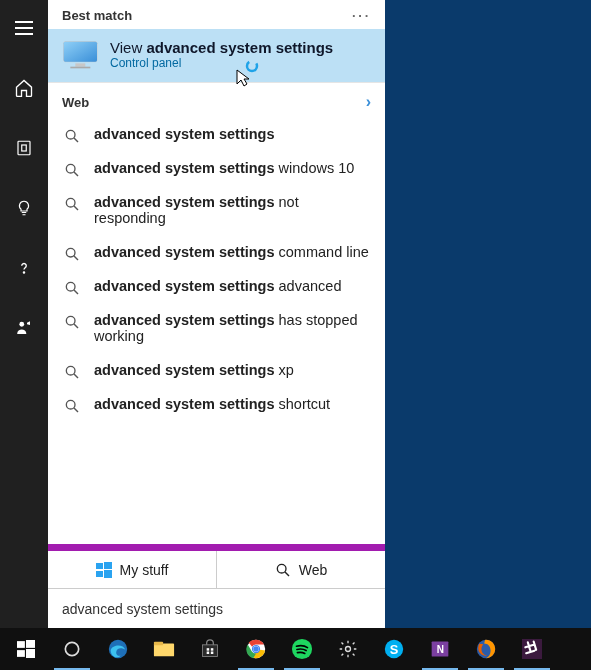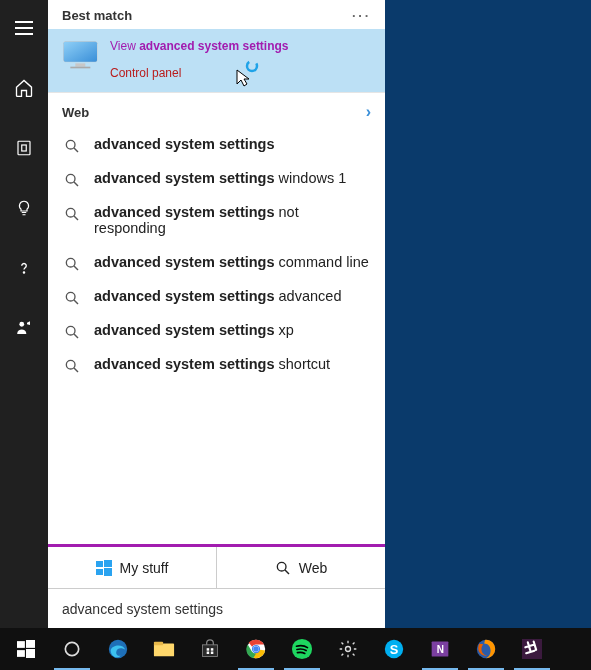--- a/index.html
+++ b/index.html
@@ -24,42 +24,42 @@
       display: flex; justify-content: space-between; align-items: flex-end;
     }
     .more-dots { color: #666; letter-spacing: 2px; cursor: pointer; }
     
     .best-match-item {
       background: #bce0f5; padding: 10px 14px 12px 62px; position: relative; cursor: pointer;
     }
     .best-match-item .monitor-icon {
       position: absolute; left: 14px; top: 10px; width: 40px; height: 32px;
     }
-    .best-match-title { font-size: 12px; color: #a21caf; }
+    .best-match-title { font-size: 15px; color: #0f172a; }
     .best-match-title .bold { font-weight: 600; }
-    .best-match-sub { font-size: 12px; color: #b91c1c; margin-top: 13px; }
+    .best-match-sub { font-size: 12px; color: #0369a1; margin-top: 0; }
     .cursor-overlay { position: absolute; left: 232px; top: 58px; pointer-events: none; }
     
     .web-header {
       padding: 10px 14px 6px; font-size: 13px; color: #333; font-weight: 600;
       display: flex; justify-content: space-between; align-items: center;
       border-top: 1px solid #e5e5e5;
     }
     .chevron-right { color: #3a8fd8; font-size: 16px; cursor: pointer; }
     
     .results { flex: 1; overflow: hidden; }
     .result-item {
       padding: 9px 14px 9px 46px; position: relative; cursor: pointer; font-size: 14.5px; color: #222;
     }
     .result-item .search-glyph {
       position: absolute; left: 16px; top: 11px; width: 16px; height: 16px;
     }
     .result-item .bold { font-weight: 600; }
     
-    .bottom-tabs { display: flex; border-top: 3px solid #a21caf; height: 44px; }
+    .bottom-tabs { display: flex; border-top: 7px solid #a21caf; height: 44px; }
     .tab { flex: 1; display: flex; align-items: center; justify-content: center; gap: 8px; cursor: pointer; font-size: 14px; color: #222; }
     .tab + .tab { border-left: 1px solid #ccc; }
     .win-logo { width: 16px; height: 16px; }
     
     .search-box { height: 40px; border-top: 1px solid #ccc; padding: 0 14px; display: flex; align-items: center; }
     .search-box input { border: none; outline: none; width: 100%; font-size: 14px; color: #333; }
     
     .taskbar {
       position: absolute; left: 0; bottom: 0; width: 591px; height: 42px;
       background: #101010; display: flex; align-items: center; padding-left: 4px; gap: 2px;
@@ -144,33 +144,37 @@
   </div>
 
   <div class="results">
       <div class="result-item"><svg class="search-glyph" viewBox="0 0 24 24" fill="none" stroke="#555" stroke-width="2">
           <circle cx="10" cy="10" r="6.5"></circle>
           <line x1="15" y1="15" x2="21" y2="21"></line>
         </svg><span class="bold">advanced system settings</span><span></span></div>
       <div class="result-item"><svg class="search-glyph" viewBox="0 0 24 24" fill="none" stroke="#555" stroke-width="2">
           <circle cx="10" cy="10" r="6.5"></circle>
           <line x1="15" y1="15" x2="21" y2="21"></line>
-        </svg><span class="bold">advanced system settings</span><span> windows 1</span></div>
+        </svg><span class="bold">advanced system settings</span><span> windows 10</span></div>
       <div class="result-item"><svg class="search-glyph" viewBox="0 0 24 24" fill="none" stroke="#555" stroke-width="2">
           <circle cx="10" cy="10" r="6.5"></circle>
           <line x1="15" y1="15" x2="21" y2="21"></line>
         </svg><span class="bold">advanced system settings</span><span> not responding</span></div>
       <div class="result-item"><svg class="search-glyph" viewBox="0 0 24 24" fill="none" stroke="#555" stroke-width="2">
           <circle cx="10" cy="10" r="6.5"></circle>
           <line x1="15" y1="15" x2="21" y2="21"></line>
         </svg><span class="bold">advanced system settings</span><span> command line</span></div>
       <div class="result-item"><svg class="search-glyph" viewBox="0 0 24 24" fill="none" stroke="#555" stroke-width="2">
           <circle cx="10" cy="10" r="6.5"></circle>
           <line x1="15" y1="15" x2="21" y2="21"></line>
         </svg><span class="bold">advanced system settings</span><span> advanced</span></div>
+      <div class="result-item"><svg class="search-glyph" viewBox="0 0 24 24" fill="none" stroke="#555" stroke-width="2">
+          <circle cx="10" cy="10" r="6.5"></circle>
+          <line x1="15" y1="15" x2="21" y2="21"></line>
+        </svg><span class="bold">advanced system settings</span><span> has stopped working</span></div>
       <div class="result-item"><svg class="search-glyph" viewBox="0 0 24 24" fill="none" stroke="#555" stroke-width="2">
           <circle cx="10" cy="10" r="6.5"></circle>
           <line x1="15" y1="15" x2="21" y2="21"></line>
         </svg><span class="bold">advanced system settings</span><span> xp</span></div>
       <div class="result-item"><svg class="search-glyph" viewBox="0 0 24 24" fill="none" stroke="#555" stroke-width="2">
           <circle cx="10" cy="10" r="6.5"></circle>
           <line x1="15" y1="15" x2="21" y2="21"></line>
         </svg><span class="bold">advanced system settings</span><span> shortcut</span></div>
     </div>
 

